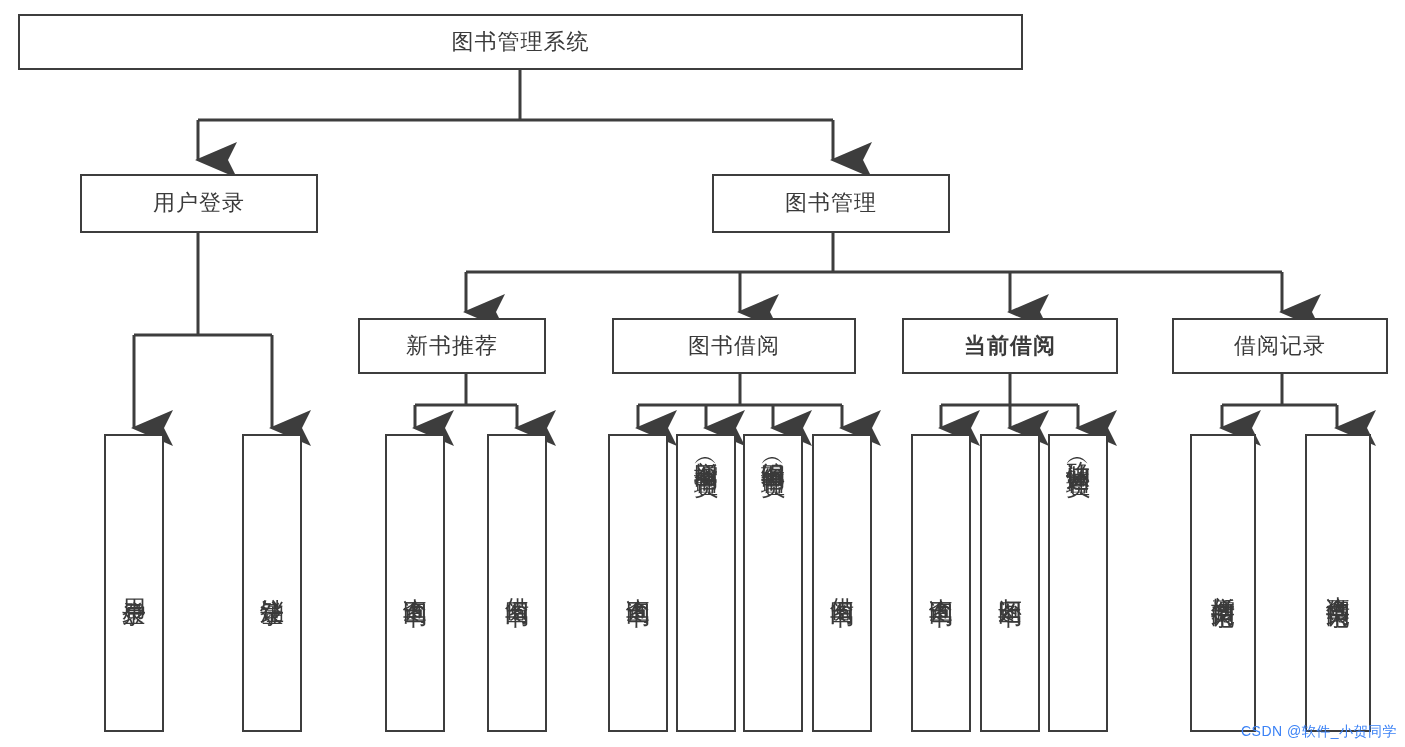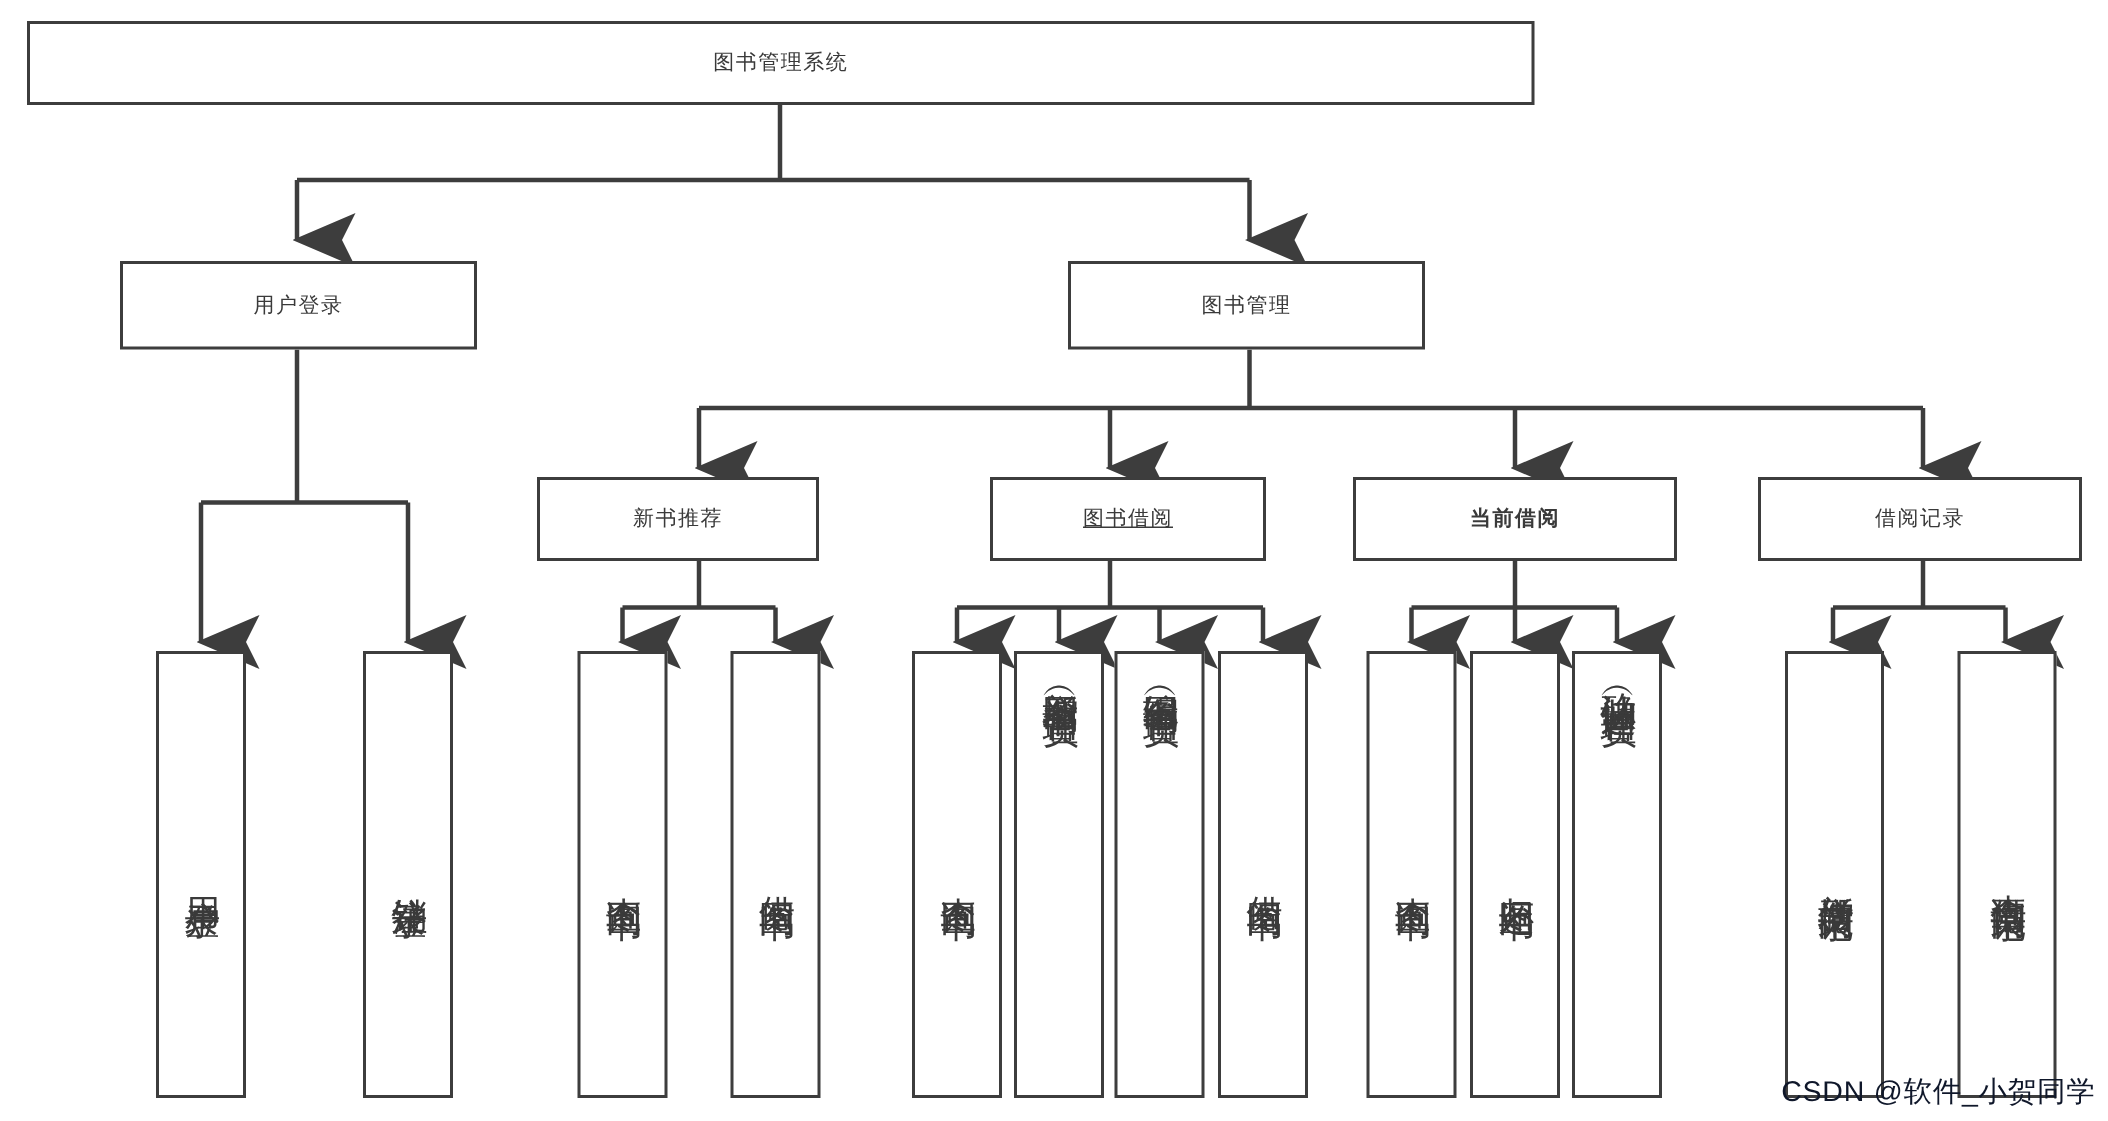--- a/index.html
+++ b/index.html
@@ -29,21 +29,21 @@
     position: absolute;
     box-sizing: border-box;
     background: #ffffff;
     border: 2px solid #3d3d3d;
     display: flex;
     align-items: center;
     justify-content: center;
     color: #3a3a3a;
   }
   .node.horiz .label {
-    font-size: 14px;
+    font-size: 22px;
     line-height: 1.1;
     letter-spacing: 1px;
     white-space: nowrap;
   }
   .node.vert {
     align-items: flex-start;
     padding-top: 6px;
   }
   .node.vert .label {
     writing-mode: vertical-rl;
@@ -55,22 +55,22 @@
     text-align: left;
   }
   .node.vert.center {
     align-items: center;
     padding-top: 0;
   }
   #watermark {
     position: absolute;
     right: 8px;
     bottom: 6px;
-    font-size: 19px;
-    color: #0f172a;
+    font-size: 14px;
+    color: #3b82f6;
     letter-spacing: 0.5px;
     white-space: nowrap;
     font-family: "Liberation Sans", "DejaVu Sans", sans-serif;
   }
 </style>
 </head>
 <body>
 
 <div id="canvas">
 
@@ -134,21 +134,21 @@
   <div class="node horiz" style="left:80px; top:174px; width:238px; height:59px;">
     <span class="label">用户登录</span>
   </div>
   <div class="node horiz" style="left:712px; top:174px; width:238px; height:59px;">
     <span class="label">图书管理</span>
   </div>
 
   <div class="node horiz" style="left:358px; top:318px; width:188px; height:56px;">
     <span class="label">新书推荐</span>
   </div>
-  <div class="node horiz" style="left:660px; top:318px; width:184px; height:56px;text-decoration:underline;">
+  <div class="node horiz" style="left:612px; top:318px; width:244px; height:56px;">
     <span class="label">图书借阅</span>
   </div>
   <div class="node horiz" style="left:902px; top:318px; width:216px; height:56px;font-weight:bold;">
     <span class="label">当前借阅</span>
   </div>
   <div class="node horiz" style="left:1172px; top:318px; width:216px; height:56px;">
     <span class="label">借阅记录</span>
   </div>
 
   <div class="node vert center" style="left:104px; top:434px; width:60px; height:298px;">

